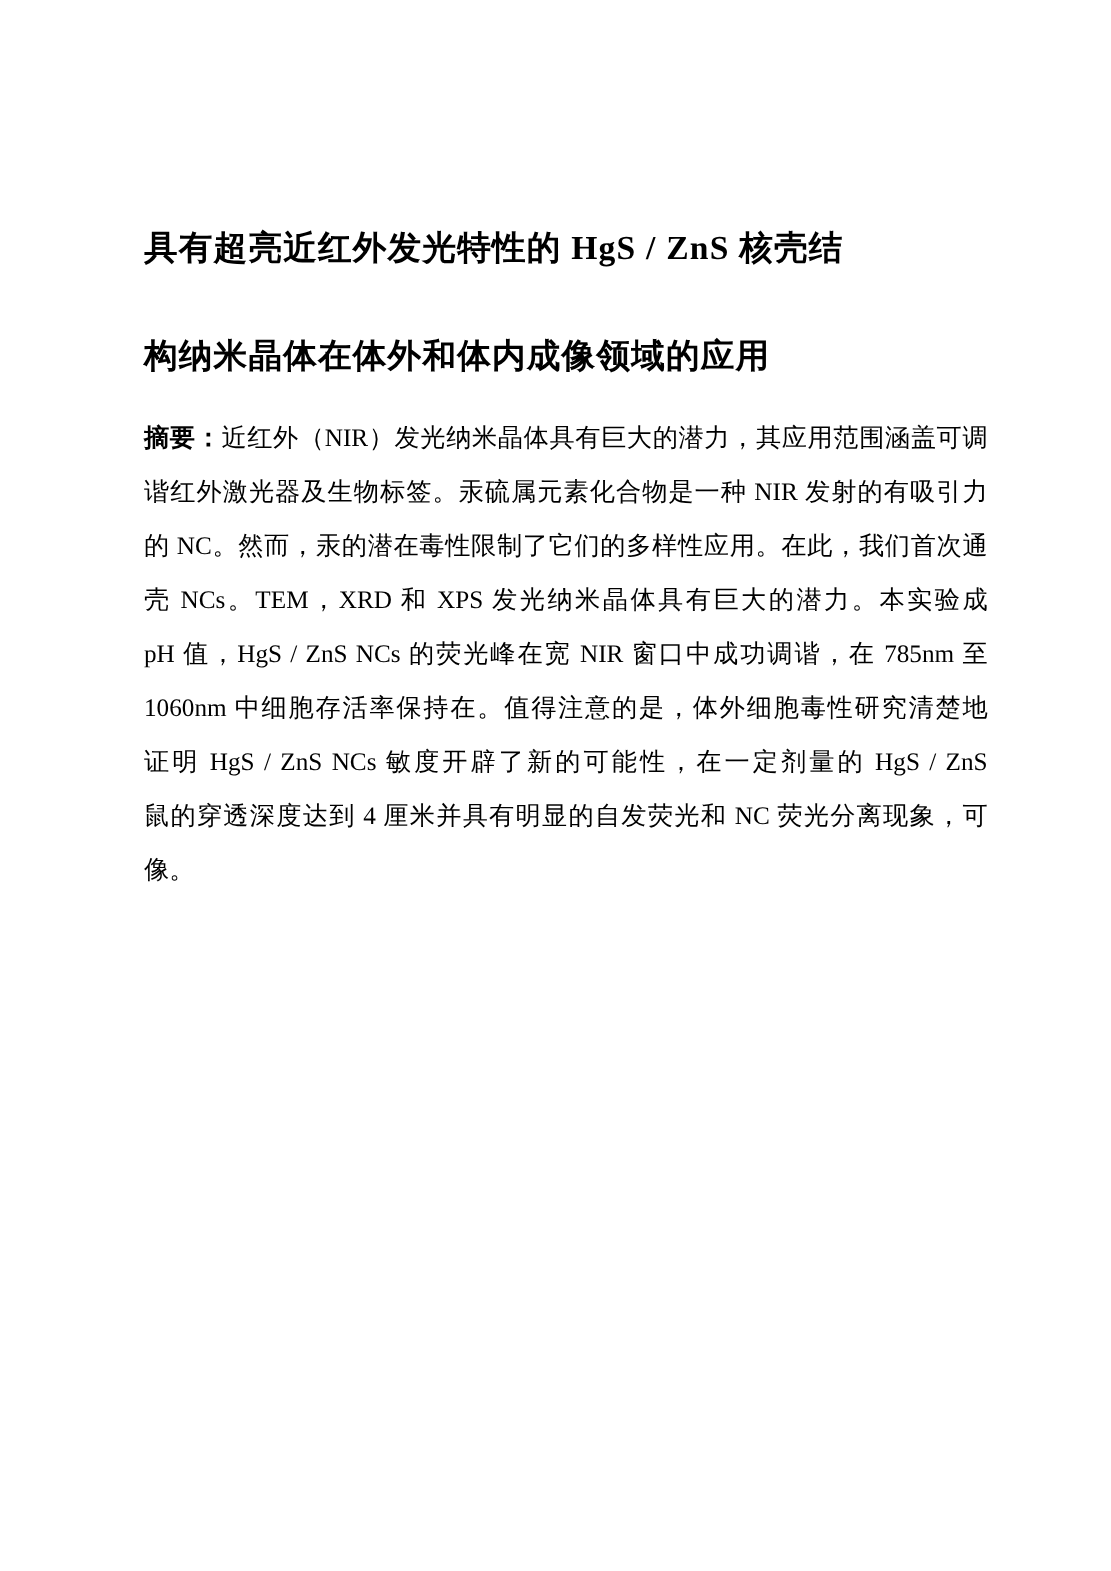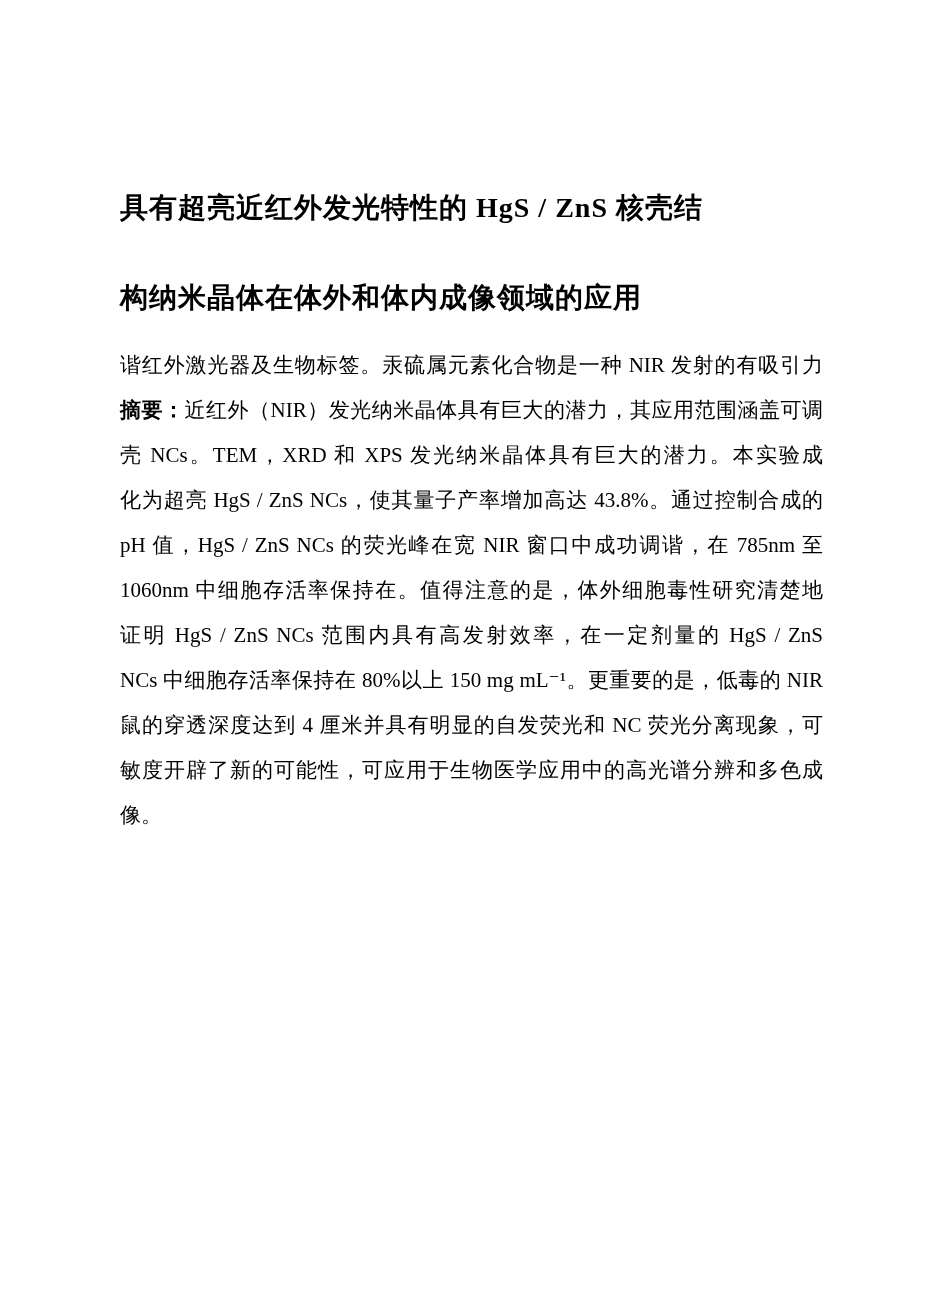--- a/index.html
+++ b/index.html
@@ -55,26 +55,24 @@
 <body>
 
 <div class="page">
 
   <div class="title-block">
     <div class="title-line">具有超亮近红外发光特性的 HgS / ZnS 核壳结</div>
     <div class="title-line">构纳米晶体在体外和体内成像领域的应用</div>
   </div>
 
   <div class="abstract-block">
+    <div class="abstract-line"><span class="abstract-label">摘要：</span><span>近红外（NIR）发光纳米晶体具有巨大的潜力，其应用范围涵盖可调</span></div>
     <div class="abstract-line">谐红外激光器及生物标签。汞硫属元素化合物是一种 NIR 发射的有吸引力</div>
-    <div class="abstract-line"><span class="abstract-label">摘要：</span><span>近红外（NIR）发光纳米晶体具有巨大的潜力，其应用范围涵盖可调</span></div>
+    <div class="abstract-line">的 NC。然而，汞的潜在毒性限制了它们的多样性应用。在此，我们首次通</div>
     <div class="abstract-line">壳 NCs。TEM，XRD 和 XPS 发光纳米晶体具有巨大的潜力。本实验成</div>
-    <div class="abstract-line">化为超亮 HgS / ZnS NCs，使其量子产率增加高达 43.8%。通过控制合成的</div>
     <div class="abstract-line">pH 值，HgS / ZnS NCs 的荧光峰在宽 NIR 窗口中成功调谐，在 785nm 至</div>
     <div class="abstract-line">1060nm 中细胞存活率保持在。值得注意的是，体外细胞毒性研究清楚地</div>
-    <div class="abstract-line">证明 HgS / ZnS NCs 范围内具有高发射效率，在一定剂量的 HgS / ZnS</div>
-    <div class="abstract-line">NCs 中细胞存活率保持在 80%以上 150 mg mL⁻¹。更重要的是，低毒的 NIR</div>
+    <div class="abstract-line">证明 HgS / ZnS NCs 敏度开辟了新的可能性，在一定剂量的 HgS / ZnS</div>
     <div class="abstract-line">鼠的穿透深度达到 4 厘米并具有明显的自发荧光和 NC 荧光分离现象，可</div>
-    <div class="abstract-line">敏度开辟了新的可能性，可应用于生物医学应用中的高光谱分辨和多色成</div>
     <div class="abstract-line last">像。</div>
   </div>
 
 </div>
 
 </body></html>

